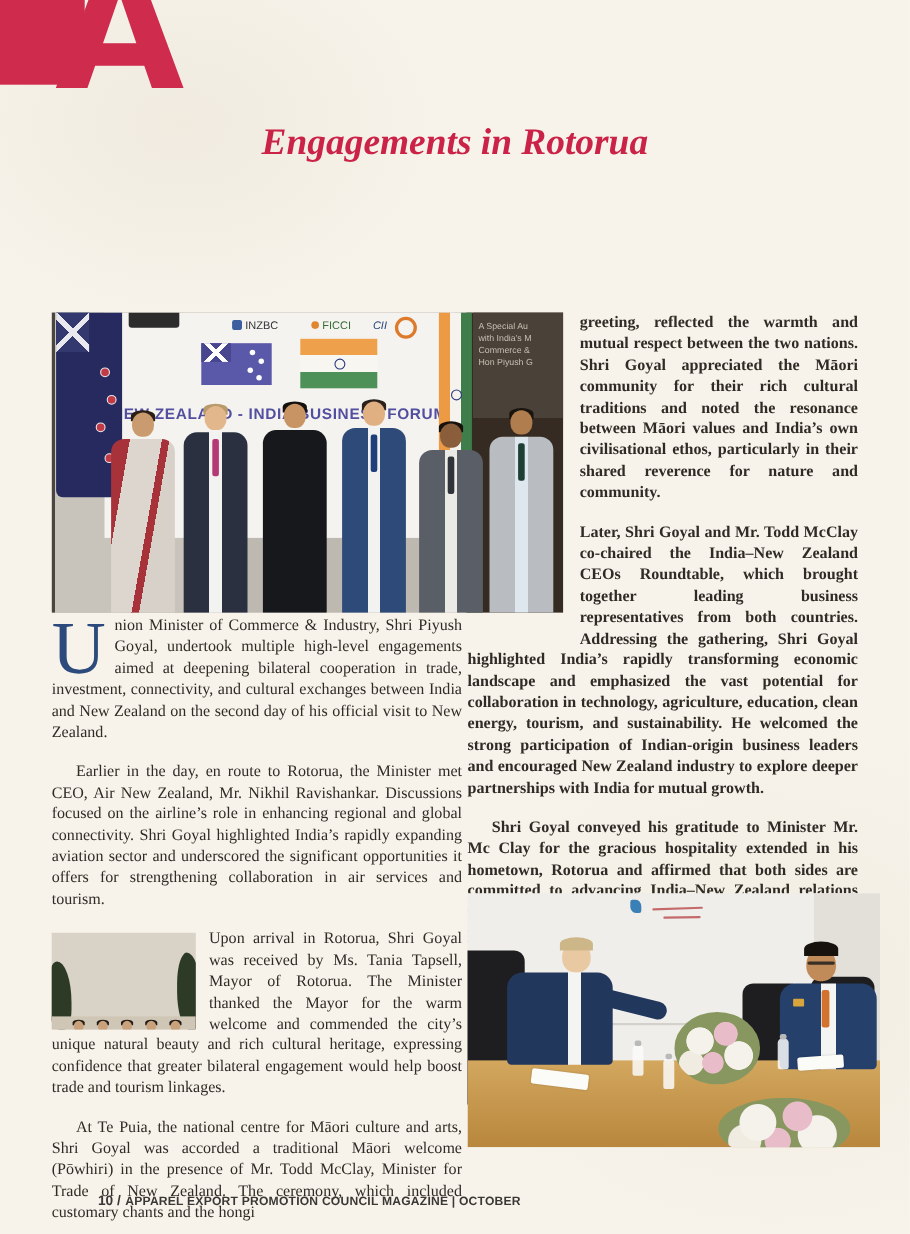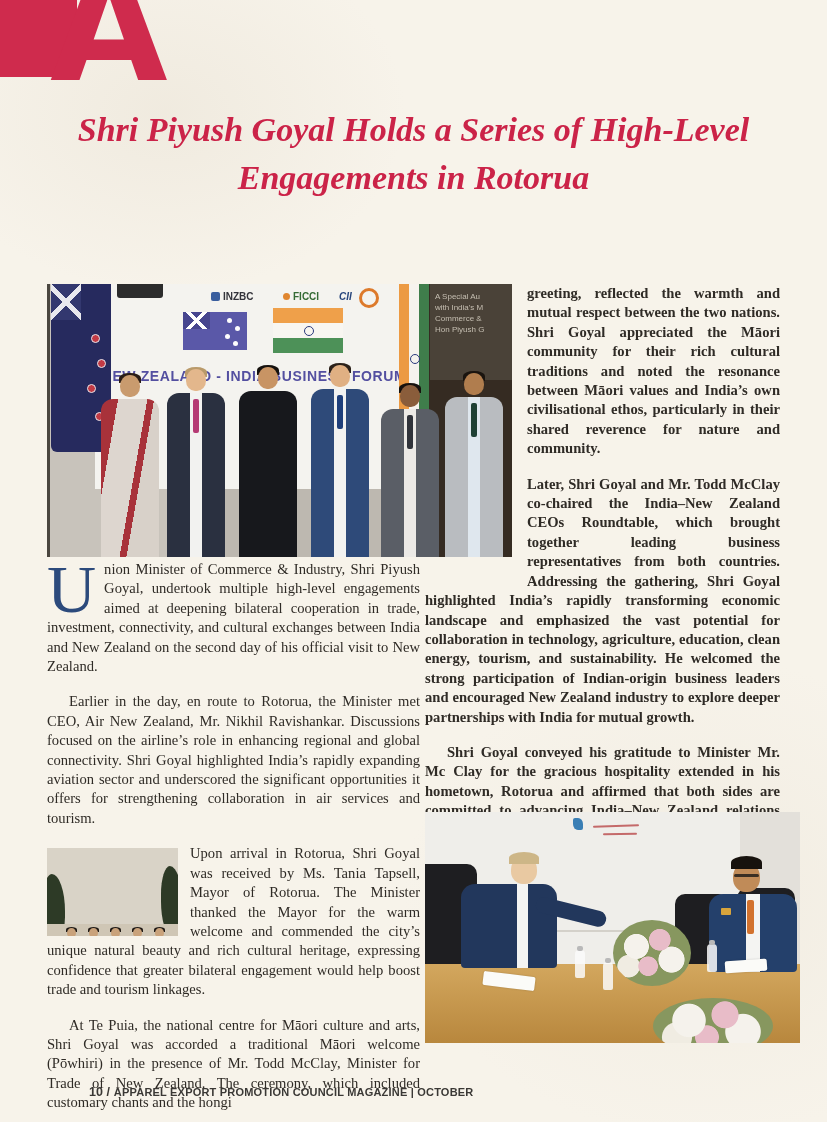--- a/index.html
+++ b/index.html
@@ -42,21 +42,21 @@
   .photo{overflow:hidden;}
   .photo-forum{position:absolute;left:47px;top:284px;width:465px;height:273px;background:#bdb8b0;}
   .pf-wall{position:absolute;left:0;top:0;width:120px;height:100%;background:#c8c3bb;}
   .pf-curtain{position:absolute;right:0;top:0;width:88px;height:100%;background:#352b22;}
   .pf-screen{position:absolute;right:0;top:0;width:82px;height:96px;background:#4a4238;color:#c6bfb2;
     font-family:"Liberation Sans",sans-serif;font-size:8px;line-height:11px;padding:7px 5px;box-sizing:border-box;}
   .pf-banner{position:absolute;left:48px;top:0;width:318px;height:205px;background:#f4f3ef;}
   .pf-banner-title{position:absolute;left:4px;top:84px;width:310px;text-align:center;color:#534fa0;
     font-family:"Liberation Sans",sans-serif;font-weight:bold;font-size:14px;letter-spacing:.6px;}
   .pf-logo-dark{position:absolute;left:22px;top:0;width:46px;height:14px;background:#2c2c2c;border-radius:0 0 3px 3px;}
-  .pf-logo{position:absolute;top:7px;font-family:"Liberation Sans",sans-serif;font-weight:bold;color:#33333a;font-size:10px;padding-left:20px;}
+  .pf-logo{position:absolute;top:7px;font-family:"Liberation Sans",sans-serif;font-weight:normal;color:#33333a;font-size:10px;padding-left:20px;}
   .pf-logo .sq{display:inline-block;width:9px;height:9px;background:#3a5e9e;border-radius:2px;margin-right:3px;vertical-align:-1px;}
   .pf-logo.ficci{left:168px;color:#356b35;font-size:10px;}
   .pf-logo.ficci .dot{display:inline-block;width:7px;height:7px;background:#e0862f;border-radius:50%;margin-right:3px;}
   .pf-logo.cii{left:224px;color:#27457c;font-style:italic;}
   .pf-ring{position:absolute;left:264px;top:4px;width:14px;height:14px;border:3px solid #dd7a2b;border-radius:50%;}
   .pf-flag{position:absolute;}
   .pf-flag.nz-mini{left:88px;top:28px;width:64px;height:38px;background:#5a58a8;}
   .nz-mini .canton{position:absolute;left:0;top:0;width:27px;height:17px;background:#47468f;
     background-image:linear-gradient(45deg,transparent 44%,#fff 44% 56%,transparent 56%),
                      linear-gradient(-45deg,transparent 44%,#fff 44% 56%,transparent 56%);}
@@ -114,21 +114,20 @@
 <body>
 
 <div class="page">
 
   <div class="logo-wrap">
     <div class="logo-block"></div>
     <div class="logo-a">A</div>
   </div>
 
   <h1 class="title" style="margin:0;">
-    <span>Shri Piyush Goyal Holds a Series of High-Level</span>
     <span>Engagements in Rotorua</span>
   </h1>
 
   <div class="photo photo-forum">
     <div class="pf-wall"></div>
     <div class="pf-curtain"></div>
     <div class="pf-screen">
       <div>A Special Au</div>
       <div>with India's M</div>
       <div>Commerce &amp;</div>

